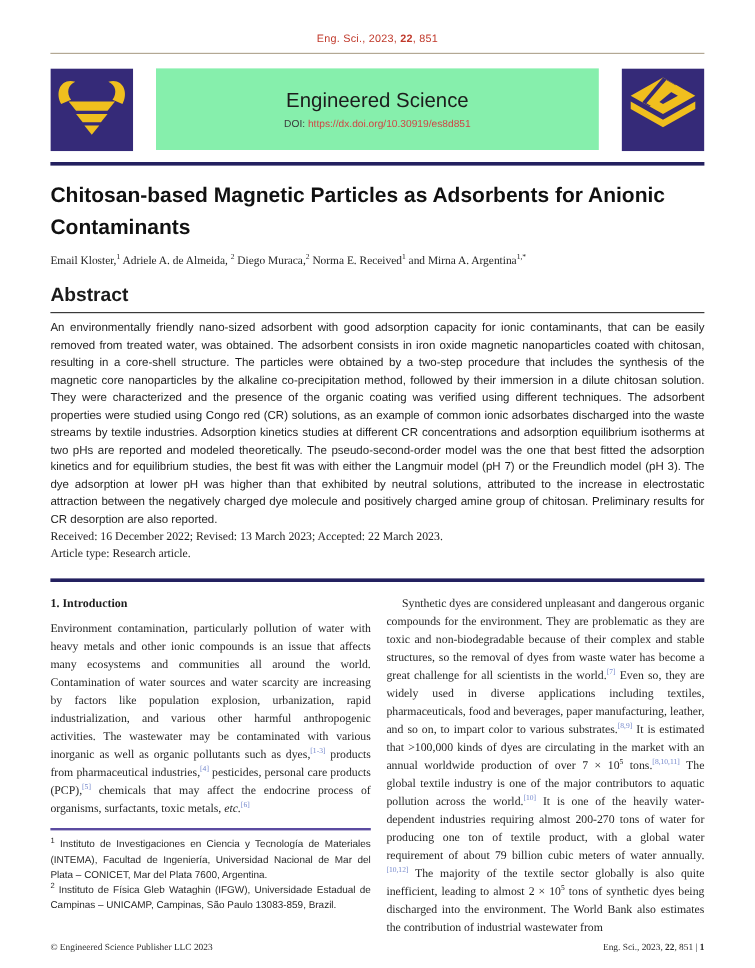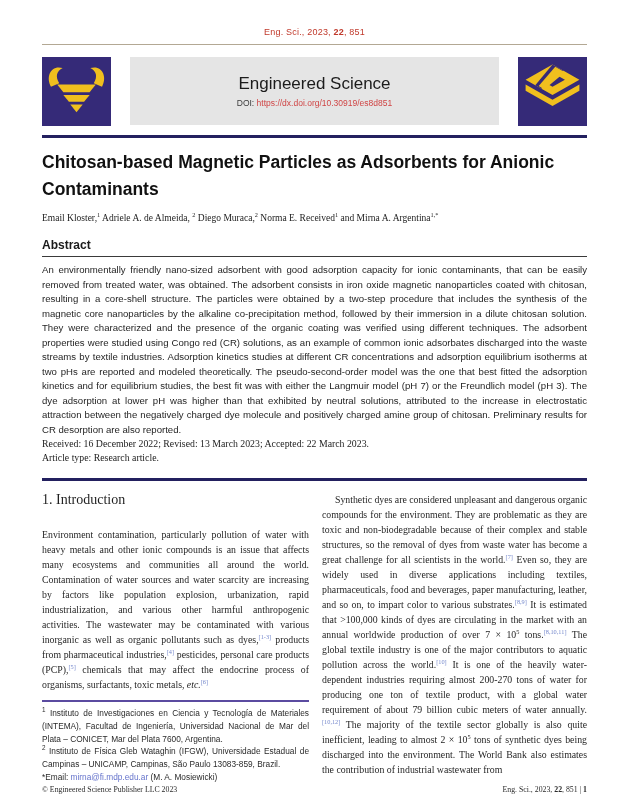--- a/index.html
+++ b/index.html
@@ -7,47 +7,47 @@
   body { width:629px; height:807px; position:relative; font-family:"Liberation Serif", serif; color:#1a1a1a; }
   .page { position:relative; width:629px; height:807px; padding:0 42px; overflow:hidden;border-radius:31px; }
 
   
   .citation-top { padding-top:27px; text-align:center; font-family:"Liberation Sans", sans-serif;
                   font-size:9px; color:#c0392b; letter-spacing:.2px; }
   .hairline { margin-top:7px; border-top:1px solid #b3a894; }
   .logos-row { margin-top:11px; display:flex; align-items:center; height:70px; }
   .logo { width:69px; height:69px; flex:0 0 69px; }
   .logo svg { display:block; width:69px; height:69px; }
-  .masthead { flex:1 1 auto; height:68px; background:#e5e5e5; margin:0 19px;
+  .masthead { flex:1 1 auto; height:68px; background:#86efac; margin:0 19px;
               display:flex; flex-direction:column; justify-content:center; text-align:center; }
   .journal-title { font-family:"Liberation Sans", sans-serif; font-size:17px; color:#1c1c1c; }
   .doi-line { margin-top:4px; font-family:"Liberation Sans", sans-serif; font-size:8.5px; color:#3a3a3a; }
   .doi-line .linkred { color:#d04545; }
   .rule-thick { margin-top:9px; height:3px; background:#23205f; }
 
   
   .title { margin-top:11px; font-family:"Liberation Sans", sans-serif; font-weight:bold;
            font-size:17.5px; line-height:27px; color:#111; }
   .authors { margin-top:10px; font-size:9.5px; color:#222; }
 
   
-  .abs-head { margin-top:15px; font-family:"Liberation Sans", sans-serif; font-weight:bold; font-size:12px; }
+  .abs-head { margin-top:15px; font-family:"Liberation Sans", sans-serif; font-weight:bold; font-size:16px; }
   .abs-rule { margin-top:4px; border-top:1px solid #3a3a3a; }
   .abstract { margin-top:6px; font-family:"Liberation Sans", sans-serif; font-size:9.6px;
               line-height:14.5px; text-align:justify; color:#1f1f1f; }
   .meta { font-size:9.8px; line-height:14px; color:#222; }
   .meta:first-of-type { margin-top:5px; }
   .rule2 { margin-top:13px; height:3px; }
 
   
   .columns { margin-top:11px; display:flex; gap:13px; }
   .col { text-align:justify; font-size:9.8px; line-height:15px; color:#1f1f1f; }
   .col.left  { width:267px; flex:0 0 267px; }
   .col.right { flex:1 1 auto; }
-  .sec-head { font-weight:normal; font-size:14px; margin-bottom:20px; }
+  .sec-head { font-weight:bold; font-size:10px; margin-bottom:6px; }
   .para.indent { text-indent:13px; }
   sup { font-size:6.3px; line-height:0; vertical-align:super; }
   sup.cite { color:#7588cc; }
   i { font-style:italic; }
   b { font-weight:bold; }
   .linkblue { color:#6674cc; }
 
   
   .fn-rule { margin-top:8px; margin-bottom:5px; border-top:2px solid #5b4ba0; width:100%; }
   .footnote { font-family:"Liberation Sans", sans-serif; font-size:8.3px; line-height:12.8px;
@@ -106,21 +106,20 @@
 
   <div class="rule-thick rule2"></div>
 
   <div class="columns">
     <div class="col left">
       <div class="sec-head">1. Introduction</div>
       <div class="para"><span>Environment contamination, particularly pollution of water with heavy metals and other ionic compounds is an issue that affects many ecosystems and communities all around the world. Contamination of water sources and water scarcity are increasing by factors like population explosion, urbanization, rapid industrialization, and various other harmful anthropogenic activities. The wastewater may be contaminated with various inorganic as well as organic pollutants such as dyes,</span><sup class="cite">[1-3]</sup><span> products from pharmaceutical industries,</span><sup class="cite">[4]</sup><span> pesticides, personal care products (PCP),</span><sup class="cite">[5]</sup><span> chemicals that may affect the endocrine process of organisms, surfactants, toxic metals, </span><i>etc.</i><sup class="cite">[6]</sup></div>
       <div class="fn-rule"></div>
       <div class="footnote"><sup>1</sup><span> Instituto de Investigaciones en Ciencia y Tecnología de Materiales (INTEMA), Facultad de Ingeniería, Universidad Nacional de Mar del Plata – CONICET, Mar del Plata 7600, Argentina.</span></div>
       <div class="footnote"><sup>2</sup><span> Instituto de Física Gleb Wataghin (IFGW), Universidade Estadual de Campinas – UNICAMP, Campinas, São Paulo 13083-859, Brazil.</span></div>
-      <div class="footnote"><span>*Email: </span><span class="linkblue">mirna@fi.mdp.edu.ar</span><span> (M. A. Mosiewicki)</span></div>
     </div>
     <div class="col right">
       <div class="para indent"><span>Synthetic dyes are considered unpleasant and dangerous organic compounds for the environment. They are problematic as they are toxic and non-biodegradable because of their complex and stable structures, so the removal of dyes from waste water has become a great challenge for all scientists in the world.</span><sup class="cite">[7]</sup><span> Even so, they are widely used in diverse applications including textiles, pharmaceuticals, food and beverages, paper manufacturing, leather, and so on, to impart color to various substrates.</span><sup class="cite">[8,9]</sup><span> It is estimated that &gt;100,000 kinds of dyes are circulating in the market with an annual worldwide production of over 7 × 10</span><sup>5</sup><span> tons.</span><sup class="cite">[8,10,11]</sup><span> The global textile industry is one of the major contributors to aquatic pollution across the world.</span><sup class="cite">[10]</sup><span> It is one of the heavily water-dependent industries requiring almost 200-270 tons of water for producing one ton of textile product, with a global water requirement of about 79 billion cubic meters of water annually.</span><sup class="cite">[10,12]</sup><span> The majority of the textile sector globally is also quite inefficient, leading to almost 2 × 10</span><sup>5</sup><span> tons of synthetic dyes being discharged into the environment. The World Bank also estimates the contribution of industrial wastewater from</span></div>
     </div>
   </div>
 
   <div class="footer">
     <div>© Engineered Science Publisher LLC 2023</div>
     <div><span>Eng. Sci., 2023, </span><b>22</b><span>, 851 | </span><b>1</b></div>
   </div>

